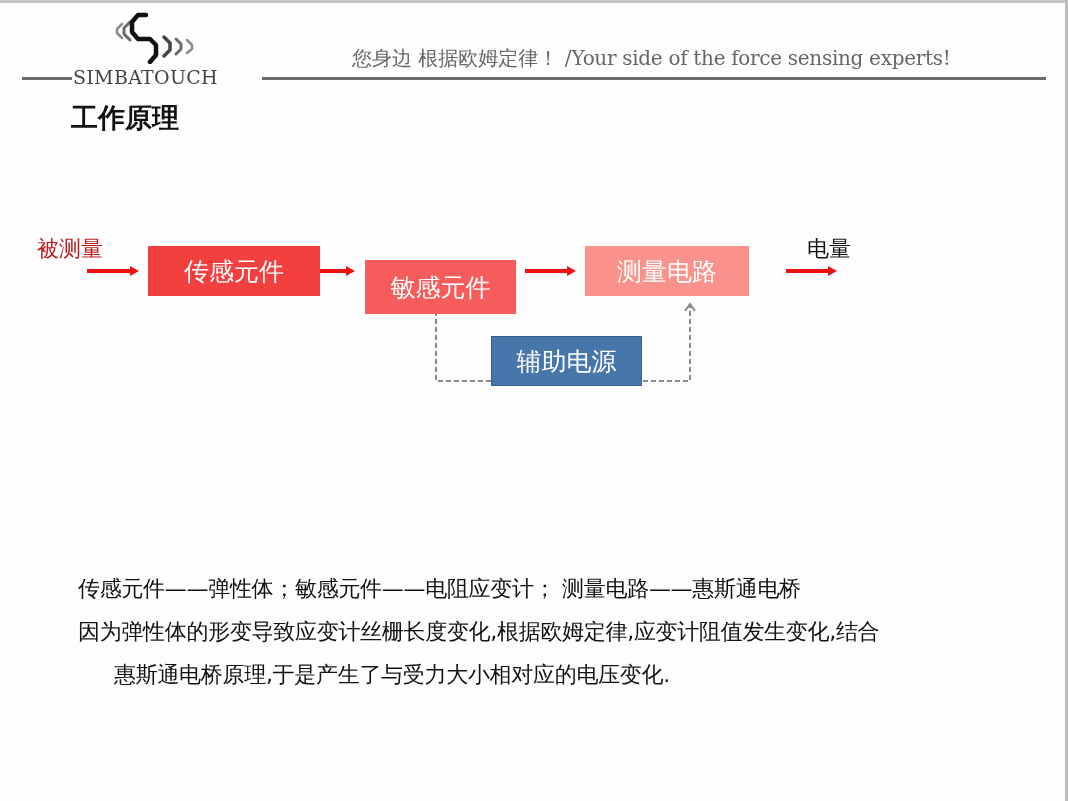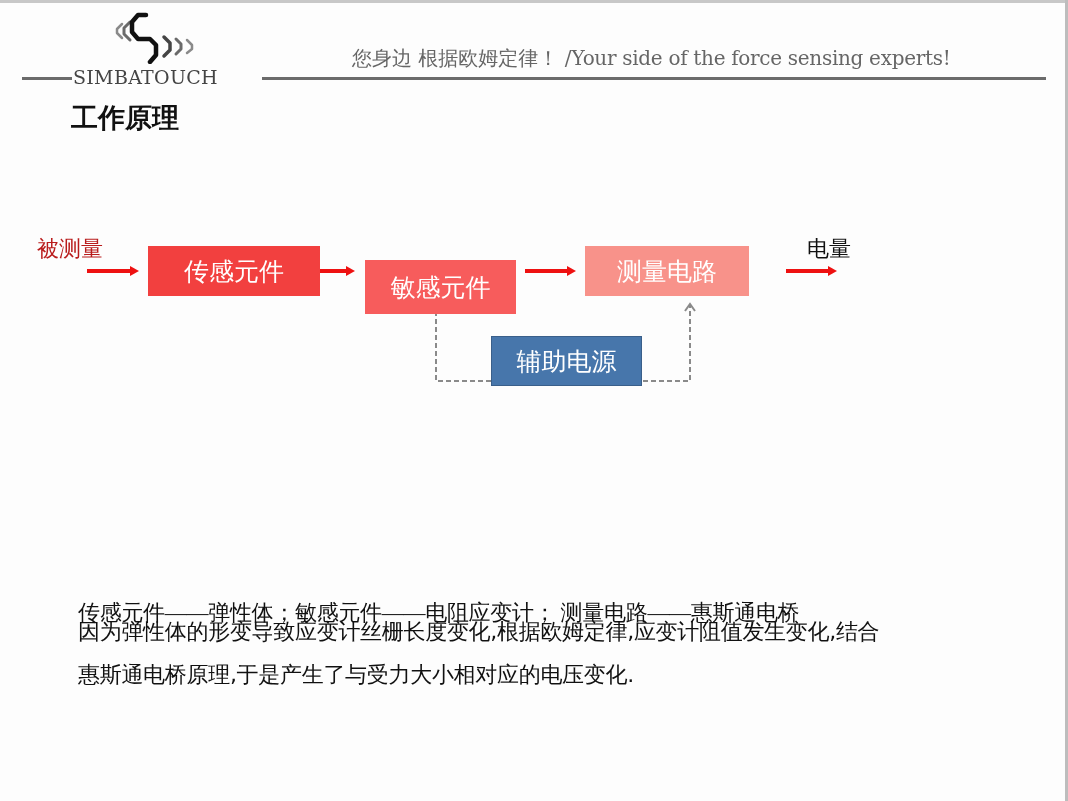--- a/index.html
+++ b/index.html
@@ -19,23 +19,23 @@
     .page-title { position: absolute; left: 71px; top: 100px; font-size: 27px; font-weight: bold; color: #111; }
     .box { position: absolute; display: flex; align-items: center; justify-content: center; color: #fff; font-size: 25px; }
     .box-sensor { left: 148px; top: 246px; width: 172px; height: 50px; background: #f2403f; }
     .box-sensitive { left: 365px; top: 260px; width: 151px; height: 54px; background: #f75c5c; }
     .box-circuit { left: 585px; top: 246px; width: 164px; height: 50px; background: #f8928a; }
     .box-power { left: 491px; top: 336px; width: 151px; height: 50px; background: #4776ab; border: 1px solid #3a5f8a; box-sizing: border-box; }
     .label-in { position: absolute; left: 37px; top: 234px; font-size: 22px; color: #b91c1c; }
     .label-out { position: absolute; left: 787px; top: 234px; font-size: 22px; color: #111; margin-left: 20px; }
     svg.arrows { position: absolute; left: 0; top: 0; width: 1068px; height: 801px; pointer-events: none; }
     .desc { position: absolute; left: 78px; font-size: 22px; color: #111; white-space: nowrap; letter-spacing: -0.3px; }
-    .desc1 { top: 598px; font-family: Liberation Serif, serif; }
+    .desc1 { top: 574px; }
     .desc2 { top: 617px; text-align: center; }
-    .desc3 { top: 660px; }
+    .desc3 { top: 660px; margin-left: 36px; }
   </style>
 </head>
 <body>
 
 <div class="frame-top"></div>
 <div class="frame-right"></div>
 
 <svg class="logo" viewBox="0 0 100 52">
   <g fill="none" stroke-linecap="round" stroke-linejoin="round">
     <path d="M12 12 L7 17 L7 21 L12 26" stroke="#8a8a8a" stroke-width="2.5"></path>

